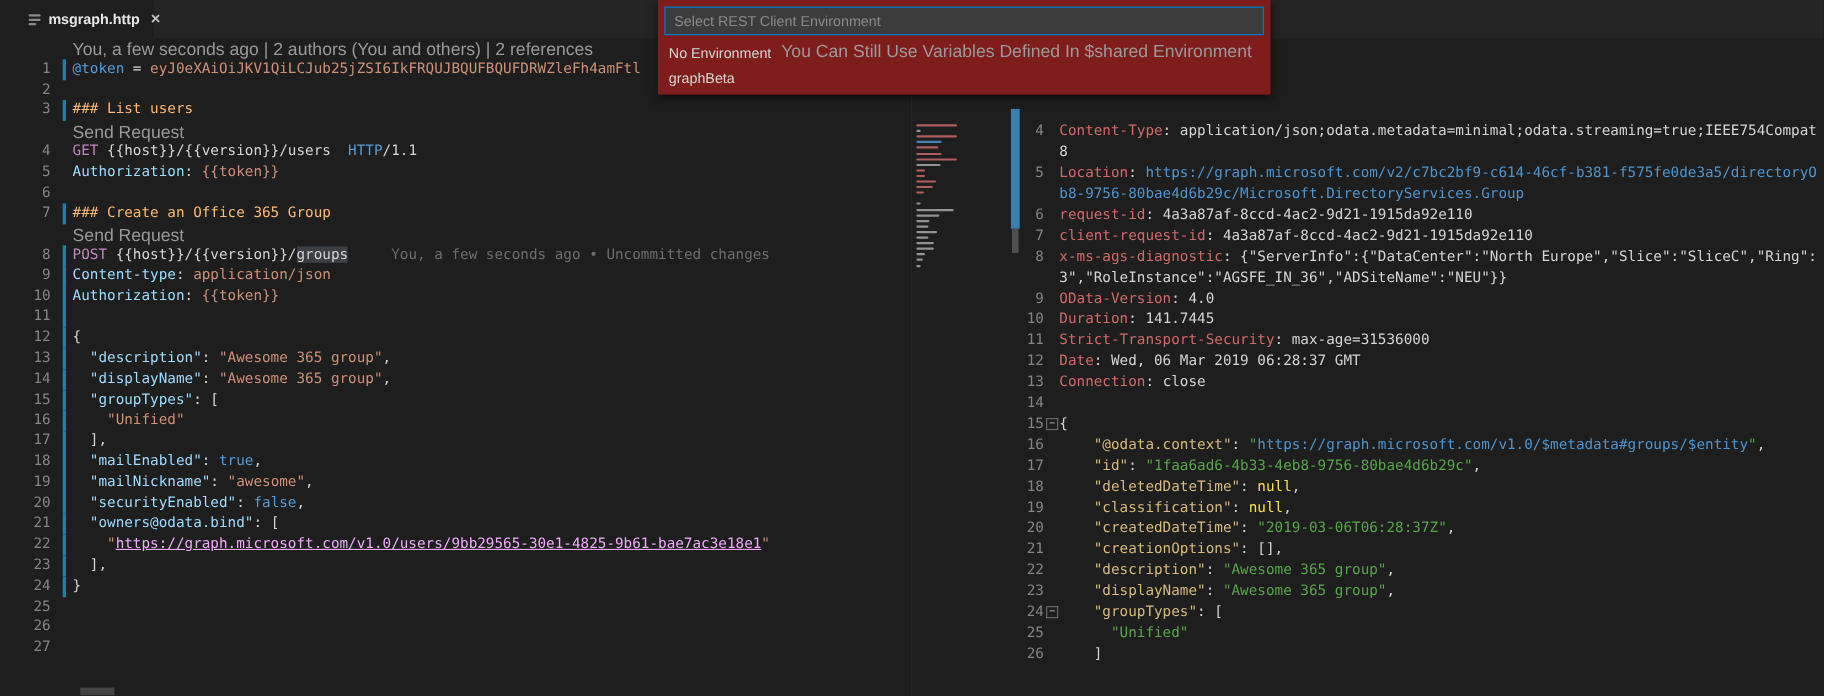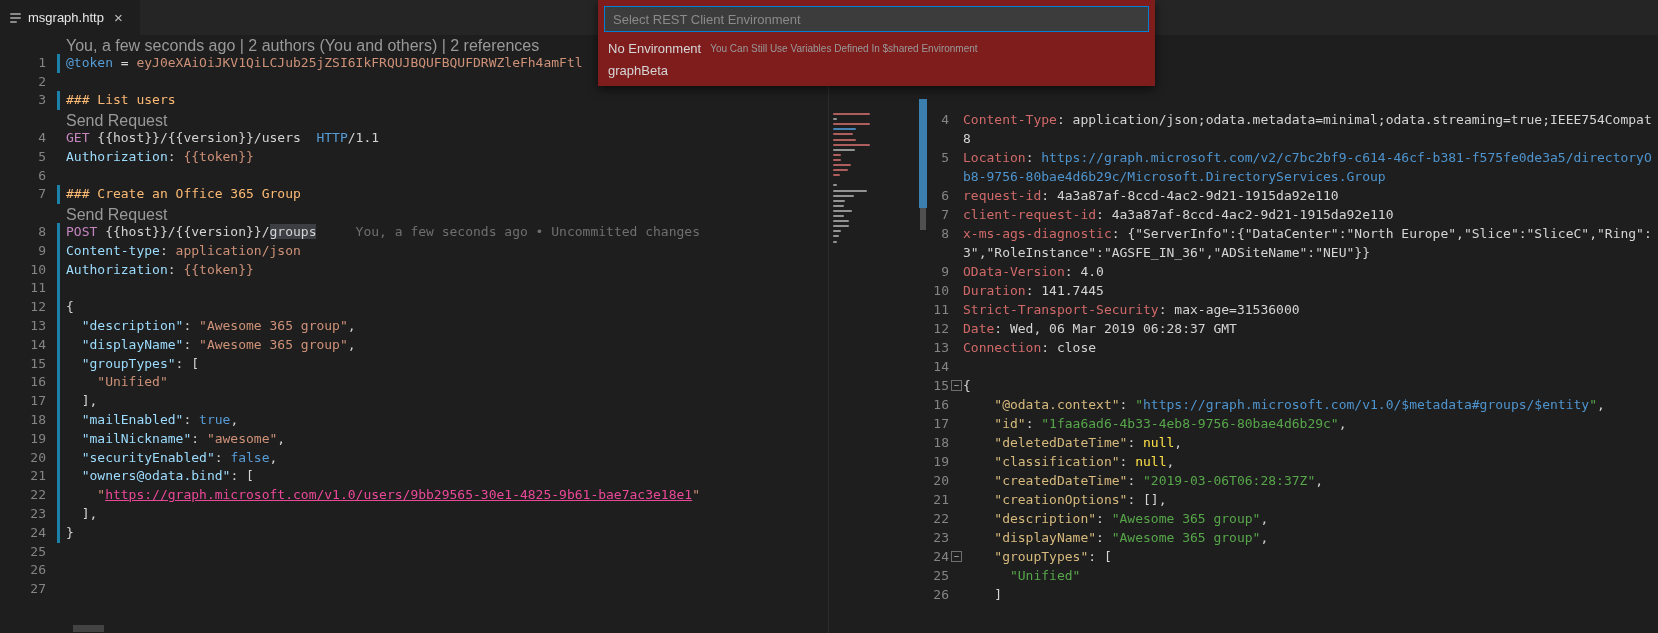--- a/index.html
+++ b/index.html
@@ -3,21 +3,21 @@
 <meta charset="utf-8">
 <style>
   * { margin:0; padding:0; box-sizing:border-box; }
   html,body { width:1658px; height:633px; background:#1e1e1e; overflow:hidden;
               font-family:"Liberation Sans", sans-serif; }
   .screen { position:relative; width:1658px; height:633px; background:#1e1e1e; overflow:hidden; }
 
   
   .tabbar { position:absolute; left:0; top:0; width:1658px; height:35px; background:#252526; }
   .tab { position:absolute; left:0; top:0; height:35px; width:140px; background:#1e1e1e;
-         display:flex; align-items:center; padding:0 10px; }
+         display:flex; align-items:center; padding:0 26px;font-weight:bold; }
   .fileicon { display:inline-flex; flex-direction:column; gap:2px; margin-right:7px; }
   .fileicon i { display:block; height:2px; background:#8a8a8a; border-radius:1px; }
   .fileicon i:nth-child(1){ width:11px; } .fileicon i:nth-child(2){ width:11px; } .fileicon i:nth-child(3){ width:7px; }
   .tabtitle { color:#e8e8e8; font-size:13px; white-space:nowrap; }
   .tabclose { color:#c0c0c0; font-size:15px; margin-left:10px; cursor:pointer; line-height:1; }
 
   
   .editor-left  { position:absolute; left:0;   top:35px; width:828px;  height:598px; overflow:hidden; background:#1e1e1e; }
   .divider      { position:absolute; left:828px; top:35px; width:1px;  height:598px; background:#2b2b2b; }
   .editor-right { position:absolute; left:829px; top:35px; width:829px; height:598px; overflow:hidden; background:#1e1e1e; }
@@ -41,21 +41,21 @@
   .lenstxt { position:absolute; left:66px; top:2px; font-family:"Liberation Sans", sans-serif;
              font-size:16px; color:#999999; white-space:pre; cursor:pointer; }
 
   
   .sg.p   { color:#d4d4d4; }
   .sg.kw  { color:#569cd6; }
   .sg.str { color:#ce9178; }
   .sg.cmt { color:#fdba74; }
   .sg.mth { color:#c586c0; }
   .sg.hdr { color:#9cdcfe; }
-  .sg.lnk { color:#ec4899; text-decoration:underline;text-align:center; }
+  .sg.lnk { color:#f0abfc; text-decoration:underline;text-align:center; }
   .sg.rk  { color:#d16969; }
   .sg.jk  { color:#d7ba7d; }
   .sg.js  { color:#57a64a; }
   .sg.url { color:#4e94ce; }
   .sg.nul { color:#fde047; }
   .sg.dim { color:#6f6f6f; }
   .sg.wh  { color:#d4d4d4; background:rgba(87,95,103,.5); }
 
   
   .minimap { position:absolute; left:2px; top:75px; width:88px; height:150px; }
@@ -68,21 +68,21 @@
   .quickpick { position:absolute; left:598px; top:0; width:557px; background:#7f1d1d;
                box-shadow:0 3px 9px rgba(0,0,0,.6); padding:6px 0 5px 0; z-index:20; }
   .qp-inputwrap { margin:0 6px 5px 6px; }
   .qp-input { width:100%; height:26px; background:#3c3c3c; border:1px solid #007fd4; color:#cccccc;
               font-family:"Liberation Sans", sans-serif; font-size:13px; padding:0 8px; outline:none; }
   .qp-input::placeholder { color:#8a8a8a; }
   .qp-item { height:22px; display:flex; align-items:center; padding:0 10px; font-size:13px;
              color:#d6d6d6; cursor:pointer; white-space:nowrap; }
   .qp-item.selected { background:#083c5f; color:#ffffff; }
   .qp-label { color:inherit; }
-  .qp-desc { color:#9a9a9a; font-size:10px; margin-left:9px; }
+  .qp-desc { color:#9a9a9a; font-size:16px; margin-left:9px; }
   .qp-check { color:#d4d4d4; margin-left:9px; font-size:13px; }
 </style>
 </head>
 <body>
 
 <div class="screen">
 
   <div class="tabbar">
     <div class="tab">
       <span class="fileicon">

